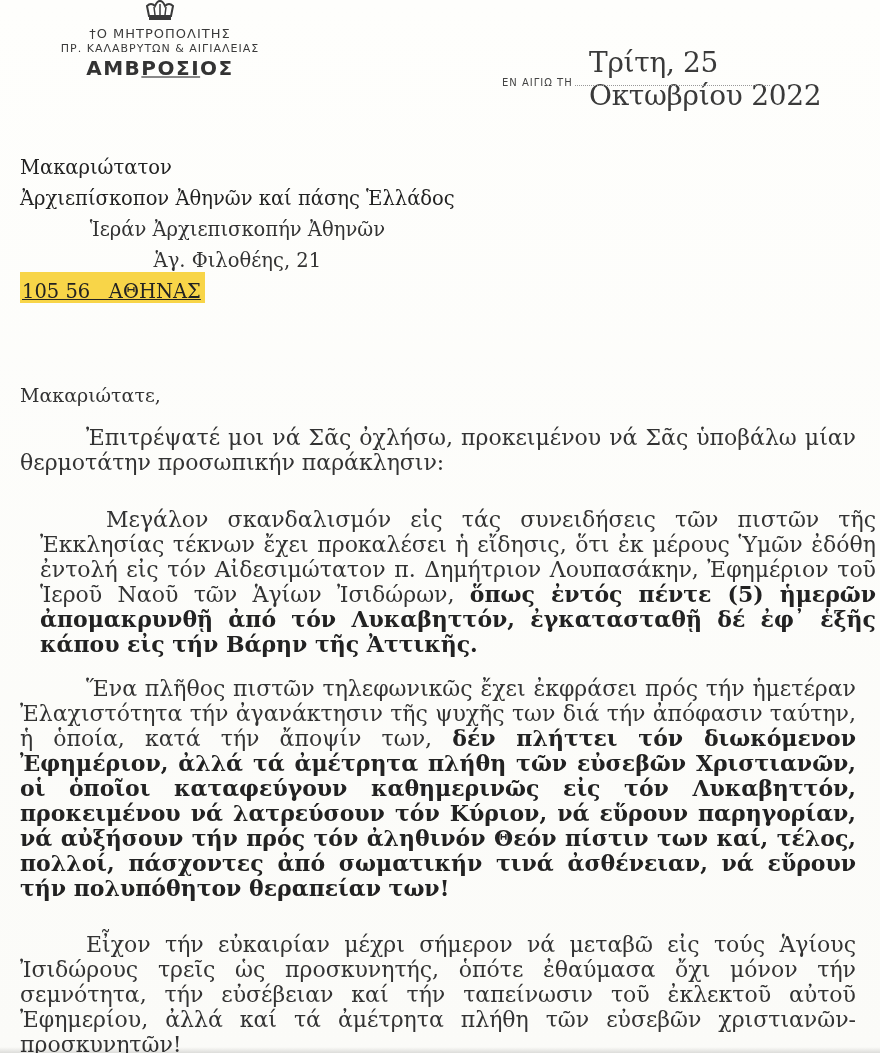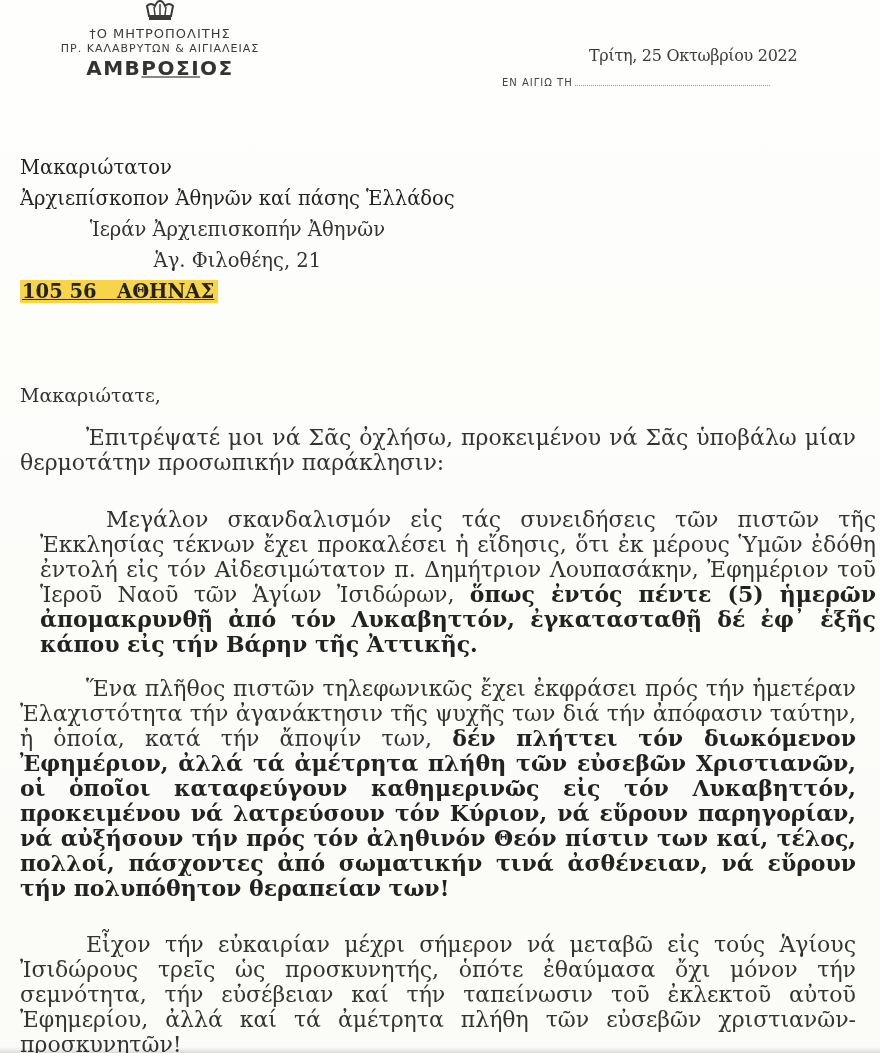--- a/index.html
+++ b/index.html
@@ -59,21 +59,21 @@
   }
   .lh-name .underl {
     text-decoration: underline;
     text-decoration-color: #888;
   }
   
   .date {
     position: absolute;
     left: 589px;
     top: 46px;
-    font-size: 16px;
+    font-size: 28px;
     color: #3a3a3a;
     font-family: "DejaVu Serif", serif;
     letter-spacing: -0.3px;
   }
   .place {
     position: absolute;
     left: 502px;
     top: 76px;
     font-size: 10px;
     color: #444;
@@ -94,23 +94,23 @@
     left: 20px;
     top: 152px;
     font-size: 19.5px;
     line-height: 31px;
     color: #222;
   }
   .address .b { font-weight: normal; }
   .address .r { font-weight: normal; color: #333; text-align: center; }
   .highlight {
     background: #f8d548;
-    font-weight: bold;
+    font-weight: normal;
     text-decoration: underline;
-    padding: 0 4px 0 2px;
+    padding: 8px 4px 0 2px;
   }
   
   .salutation {
     position: absolute;
     left: 20px;
     top: 384px;
     font-size: 19px;
     color: #333;
   }
   .para {

